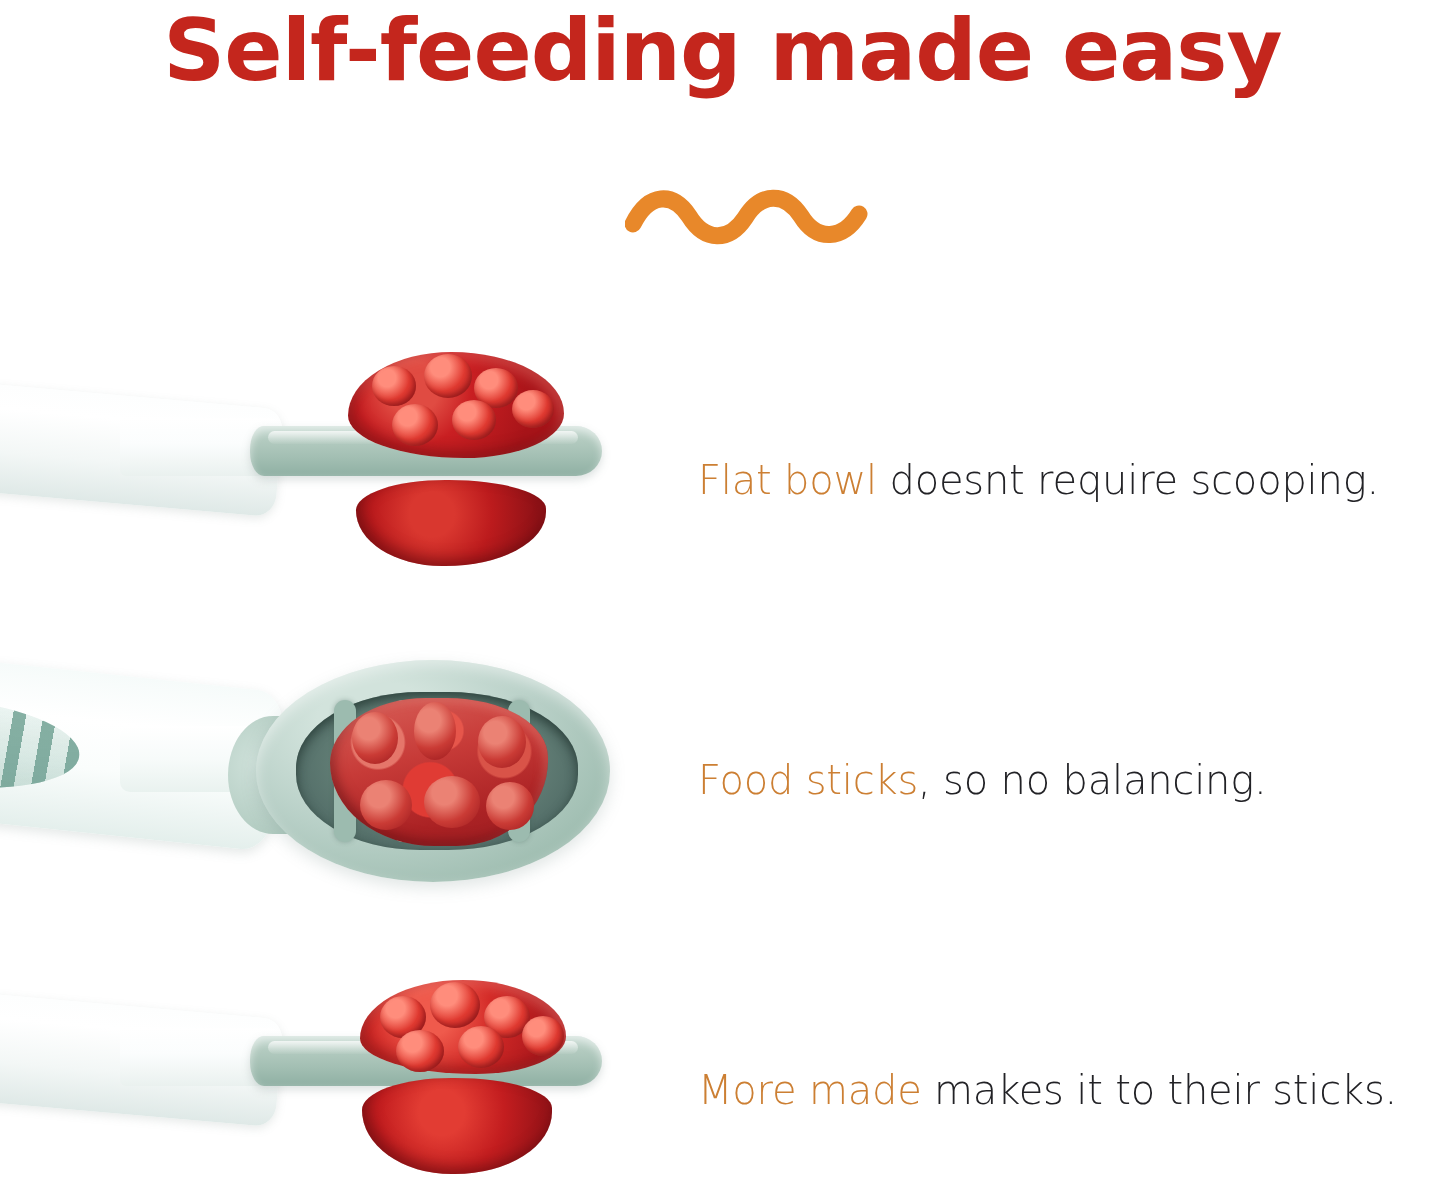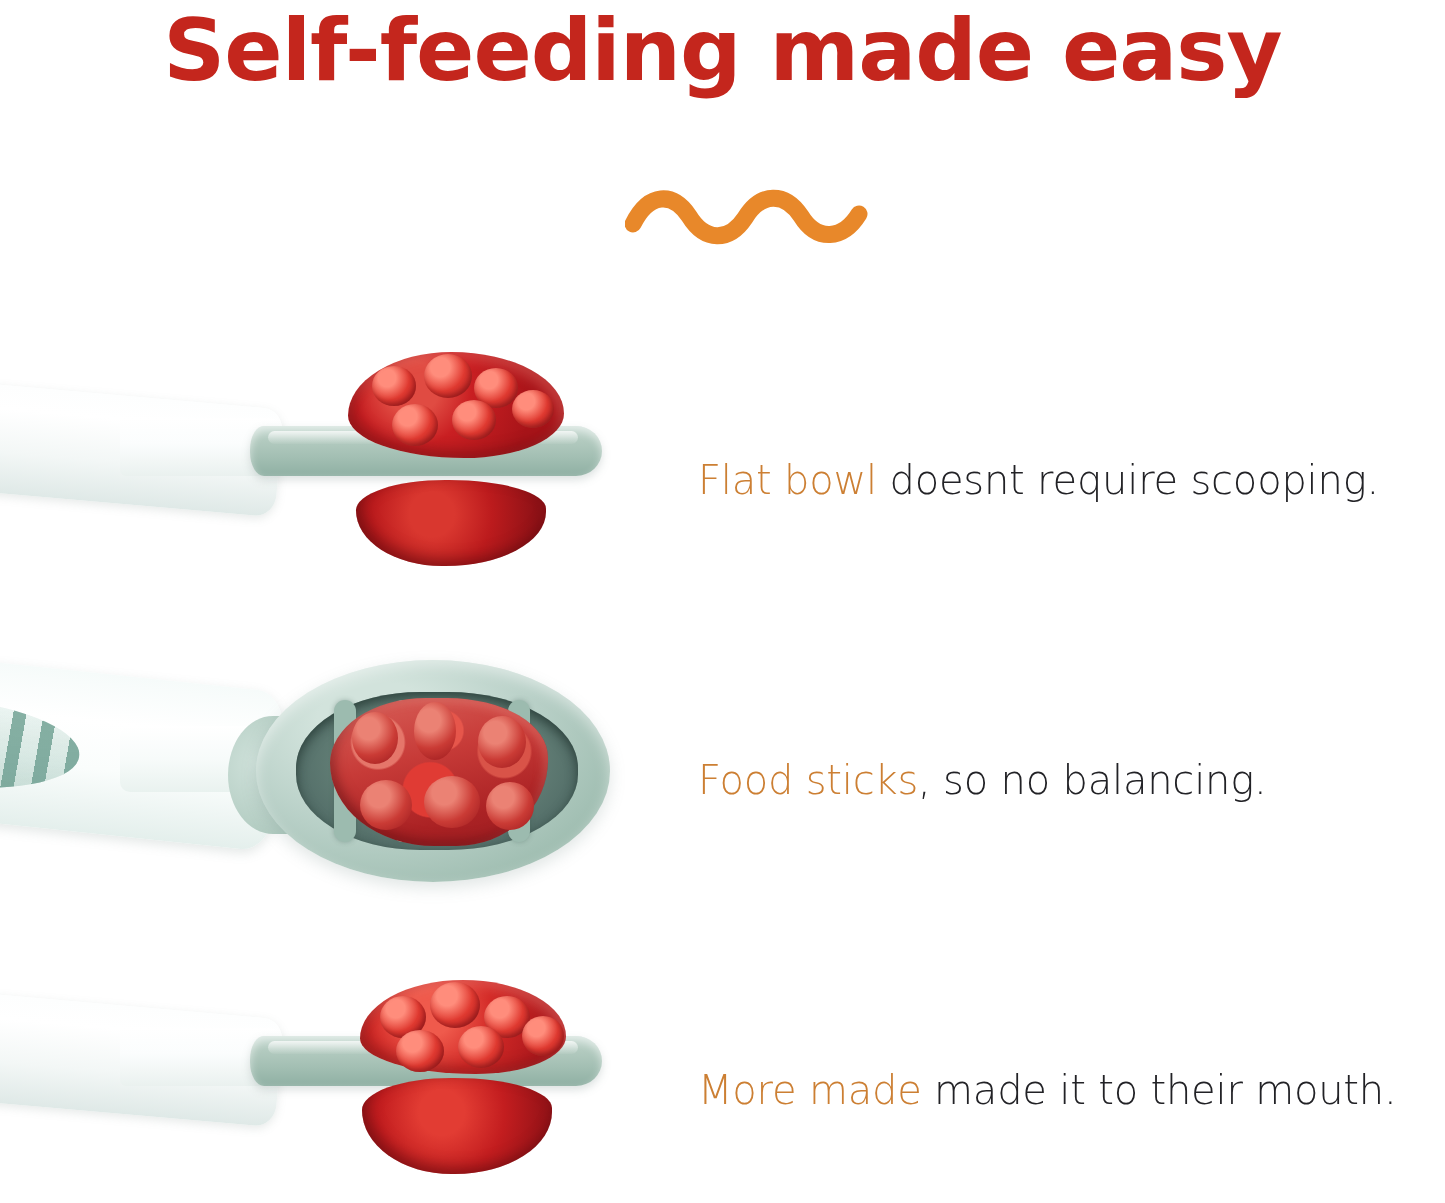--- a/index.html
+++ b/index.html
@@ -328,21 +328,21 @@
       <div class="spoon-side">
         <div class="side-handle"></div>
         <div class="side-handle-taper"></div>
         <div class="side-bowl"></div>
         <div class="side-bowl-shine"></div>
       </div>
     </div>
 
     <div class="txt-zone">
       <div class="caption">
-        <span class="hl">More made</span><span> made it to their mouth.</span>
+        <span class="hl">More made</span><span> makes it to their sticks.</span>
       </div>
     </div>
   </div>
 
   <div class="food food-top-1"></div>
   <div class="food food-bot-1"></div>
   <div class="berry" style="left:372px;top:366px;width:44px;height:40px;"></div>
   <div class="berry" style="left:424px;top:354px;width:48px;height:44px;"></div>
   <div class="berry" style="left:474px;top:368px;width:44px;height:40px;"></div>
   <div class="berry" style="left:512px;top:390px;width:42px;height:38px;"></div>

